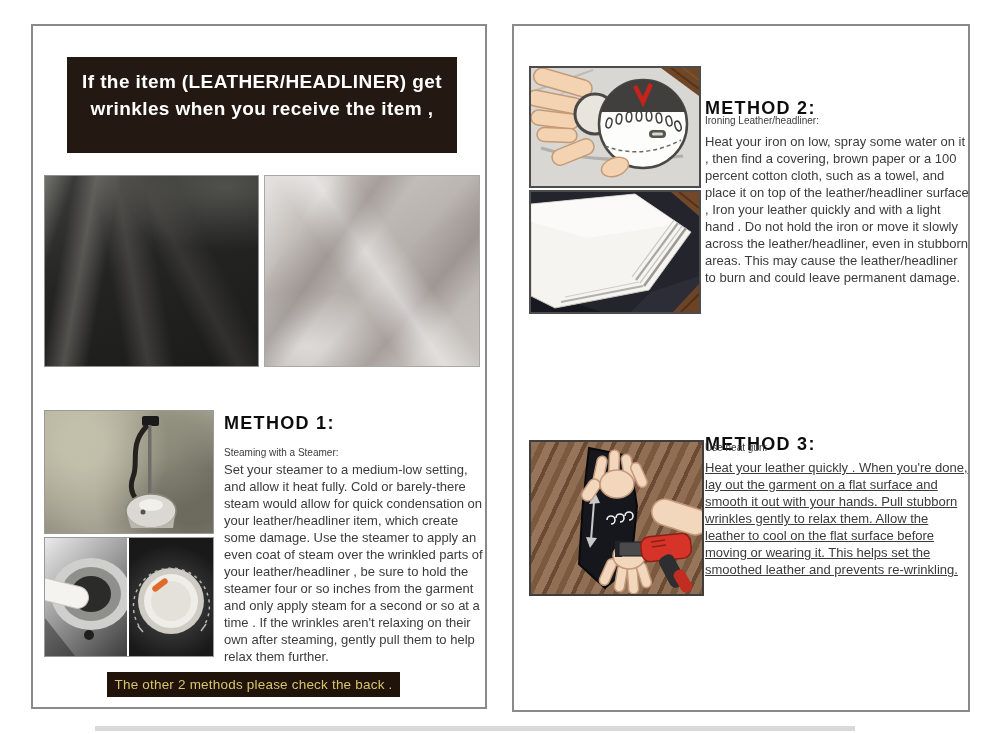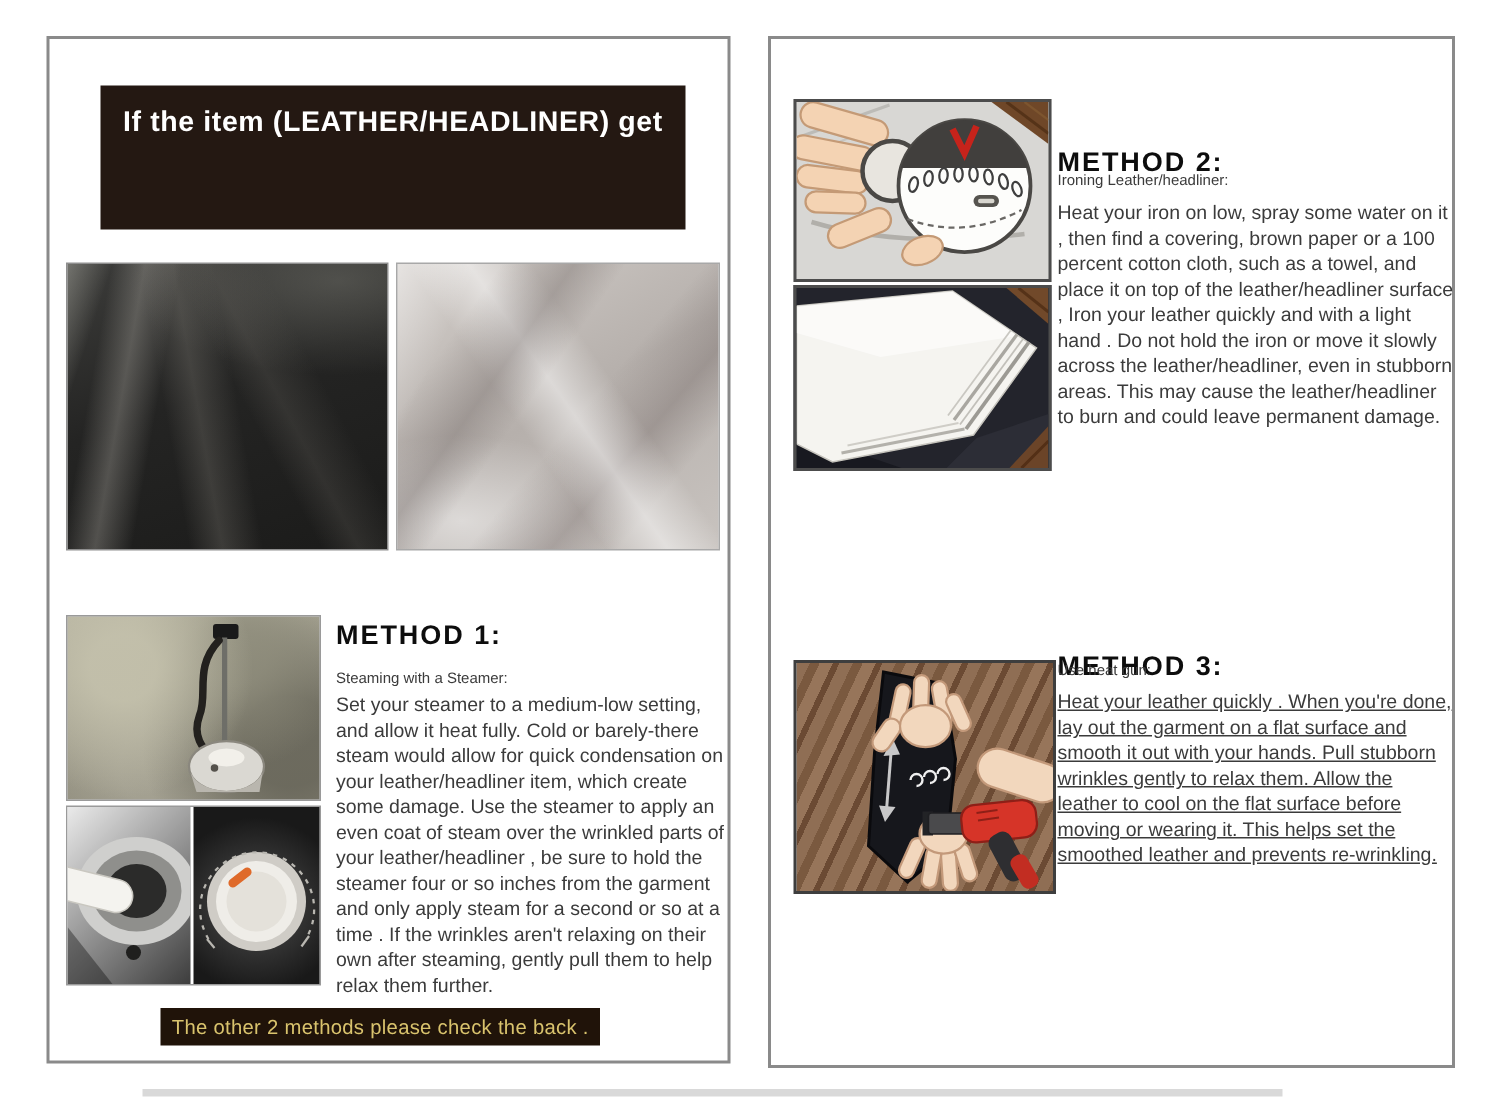--- a/index.html
+++ b/index.html
@@ -93,20 +93,21 @@
 
   .bottom-strip{left:95px;top:726px;width:760px;height:5px;background:#d9d9d9;}
 </style>
 </head>
 <body>
 
 <div id="left-panel" class="panel">
 
   <div class="abs header-box">
     <div>If the item (LEATHER/HEADLINER) get</div>
+    <div>wrinkles when you receive the item ,</div>
   </div>
 
   <div class="photo img-leather"></div>
   <div class="photo img-headliner"></div>
 
   <div class="photo img-steamer">
     <svg viewBox="0 0 168 122">
       <rect x="97" y="5" width="17" height="10" rx="2" fill="#1a1a1a"></rect>
       <rect x="103" y="14" width="3.5" height="80" fill="#6e6e68"></rect>
       <path d="M101,16 C84,34 94,52 88,66 C83,80 90,88 97,94" stroke="#23211e" stroke-width="5" fill="none" stroke-linecap="round"></path>

